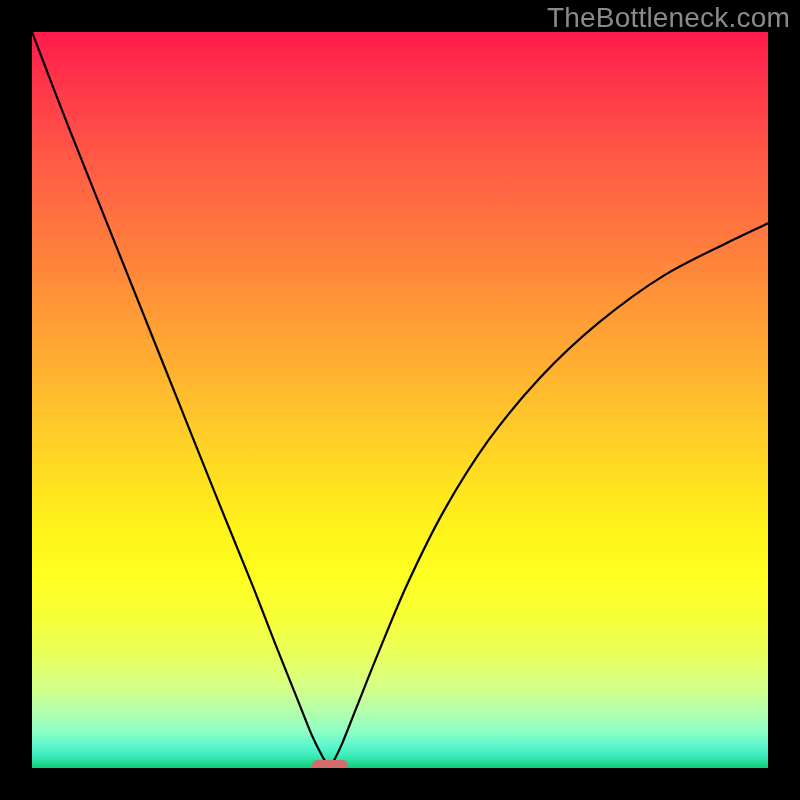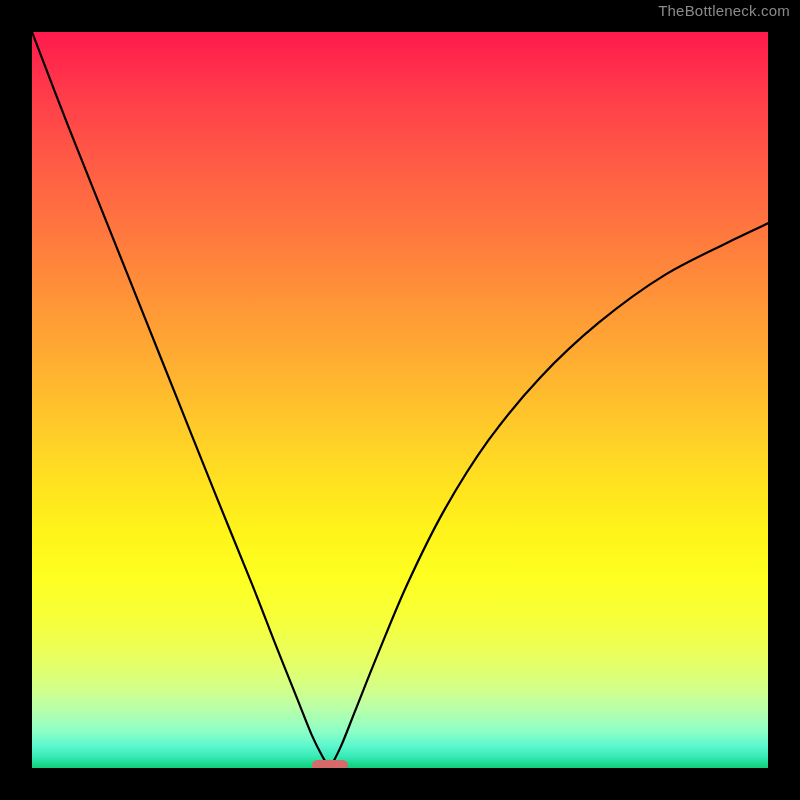--- a/index.html
+++ b/index.html
@@ -60,21 +60,21 @@
     width: 36px;
     height: 11px;
     background: #d46a6a;
     border-radius: 6px;
   }
   .watermark {
     position: absolute;
     top: 2px;
     right: 10px;
     color: #8a8a8a;
-    font-size: 15px;
+    font-size: 28px;
     letter-spacing: 0.2px;
     font-weight: 500;
   }
 </style>
 </head>
 <body>
 
 <div class="frame">
   <div class="watermark">TheBottleneck.com</div>
   <div class="plot">

